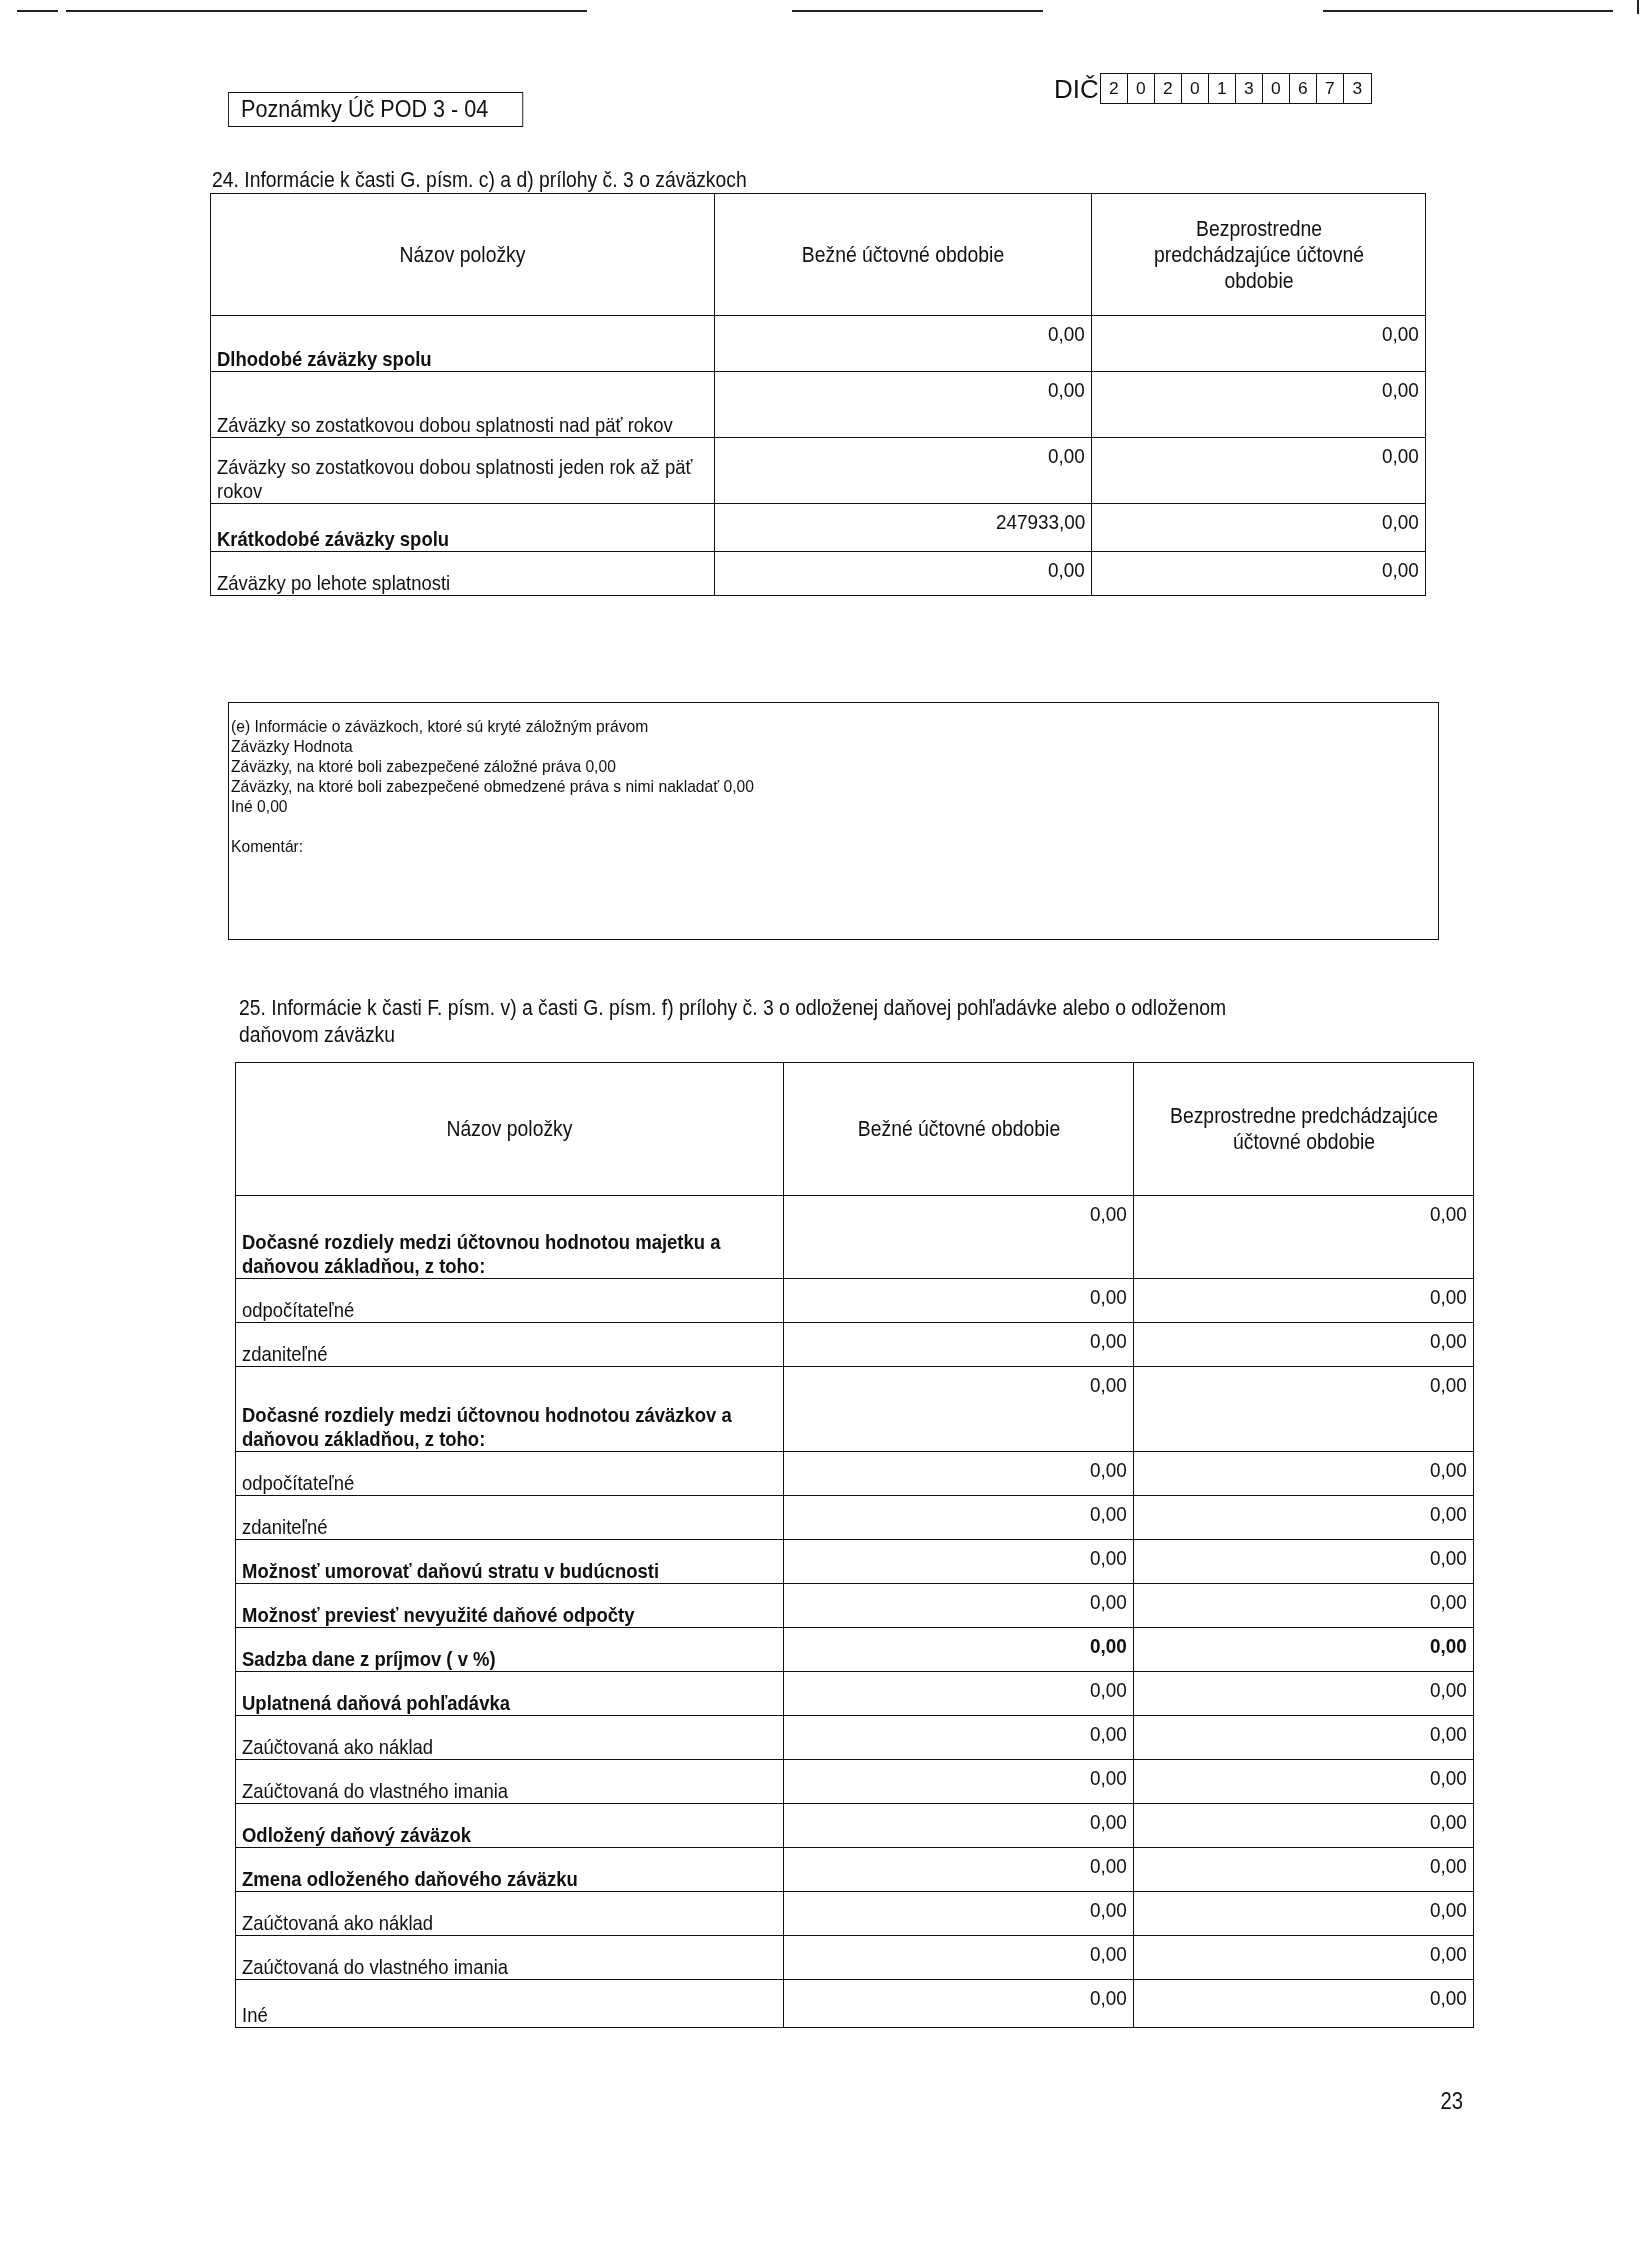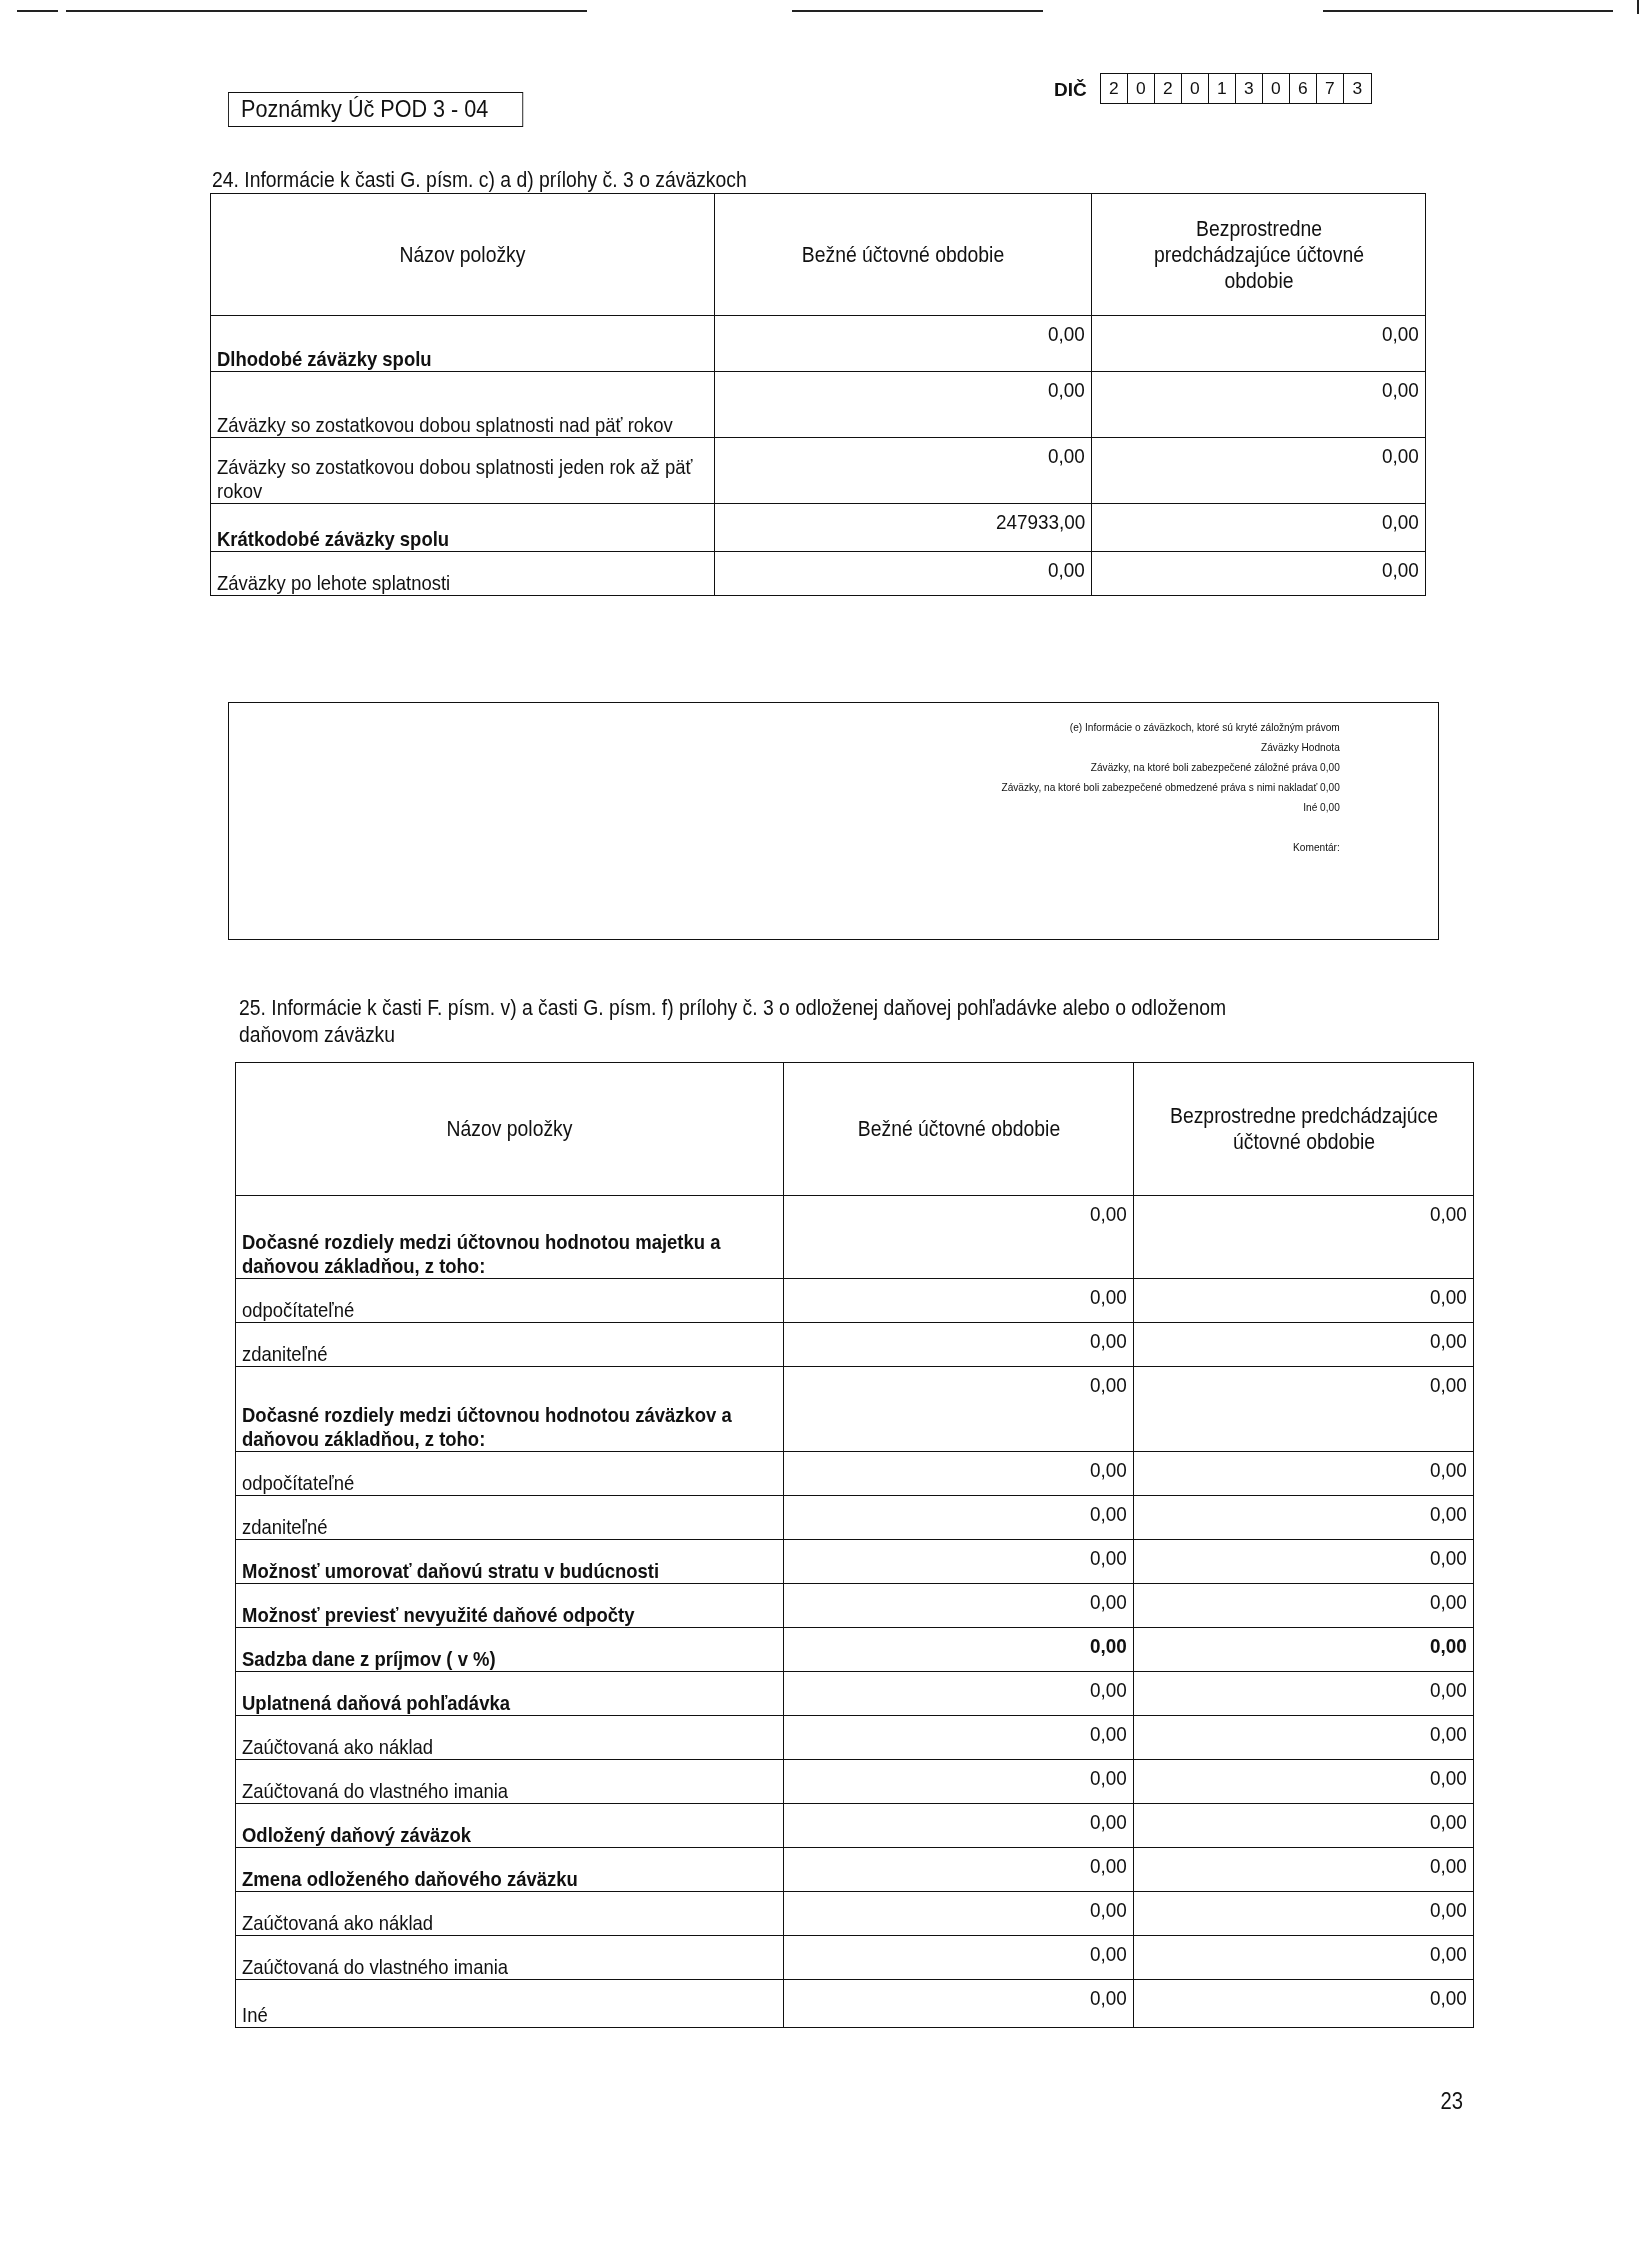--- a/index.html
+++ b/index.html
@@ -11,21 +11,21 @@
   .scan-corner { position: absolute; top: 0; right: 1.9px; width: 1.9px; height: 13.5px; background: #222; }
   .header-box {
     position: absolute; left: 228px; top: 92px; width: 328px; height: 35px;
     border: 1.9px solid #111; box-sizing: border-box;
     font-size: 24px; line-height: 31px; padding-left: 13.5px;
     transform: scaleX(0.9); transform-origin: left center;
   }
   .dic {
     position: absolute; left: 1054px; top: 73px; display: flex; align-items: flex-end;
   }
-  .dic-label { font-size: 19px; margin-right: 13px; line-height: 29px; font-weight: bold; }
+  .dic-label { font-size: 26px; margin-right: 1px; line-height: 29px; }
   .dic-boxes { display: flex; border: 1.9px solid #111; }
   .dic-box { width: 27px; height: 29px; border-right: 1.9px solid #111; font-size: 17.4px; text-align: center; line-height: 29px; box-sizing: border-box; }
   .dic-box:last-child { border-right: none; }
 
   .section-title {
     position: absolute; font-size: 22px; line-height: 27px;
     transform: scaleX(0.88); transform-origin: left center;
   }
 
   table.grid {
@@ -41,21 +41,21 @@
   .label-cell { text-align: left; margin-left: 24px; }
   .label-cell span { display: inline-block; transform: scaleX(0.88); transform-origin: left center; white-space: normal; width: 113%; }
   .bold span { font-weight: bold; }
   .num-cell { text-align: right; vertical-align: top !important; padding-top: 5.8px !important; }
   .num-cell span { display: inline-block; transform: scaleX(0.9); transform-origin: right center; }
   th span { display: inline-block; transform: scaleX(0.88); }
 
   .info-box {
     position: absolute; left: 228px; top: 702px; width: 1211px; height: 238px;
     border: 1.9px solid #111; box-sizing: border-box; padding: 13.5px 1.9px;
-    font-size: 11px; line-height: 20px; text-align: right;
+    font-size: 17px; line-height: 20px;
   }
   .info-box div { transform: scaleX(0.92); transform-origin: left center; white-space: nowrap; }
   .info-box .gap { height: 20px; }
   .page-number { position: absolute; left: 1439px; top: 2088px; font-size: 23px; transform: scaleX(0.88); }
 </style>
 </head>
 <body>
 
 <div class="scanline" style="left:17.4px;width:41px;"></div>
 <div class="scanline" style="left:66px;width:521px;"></div>

